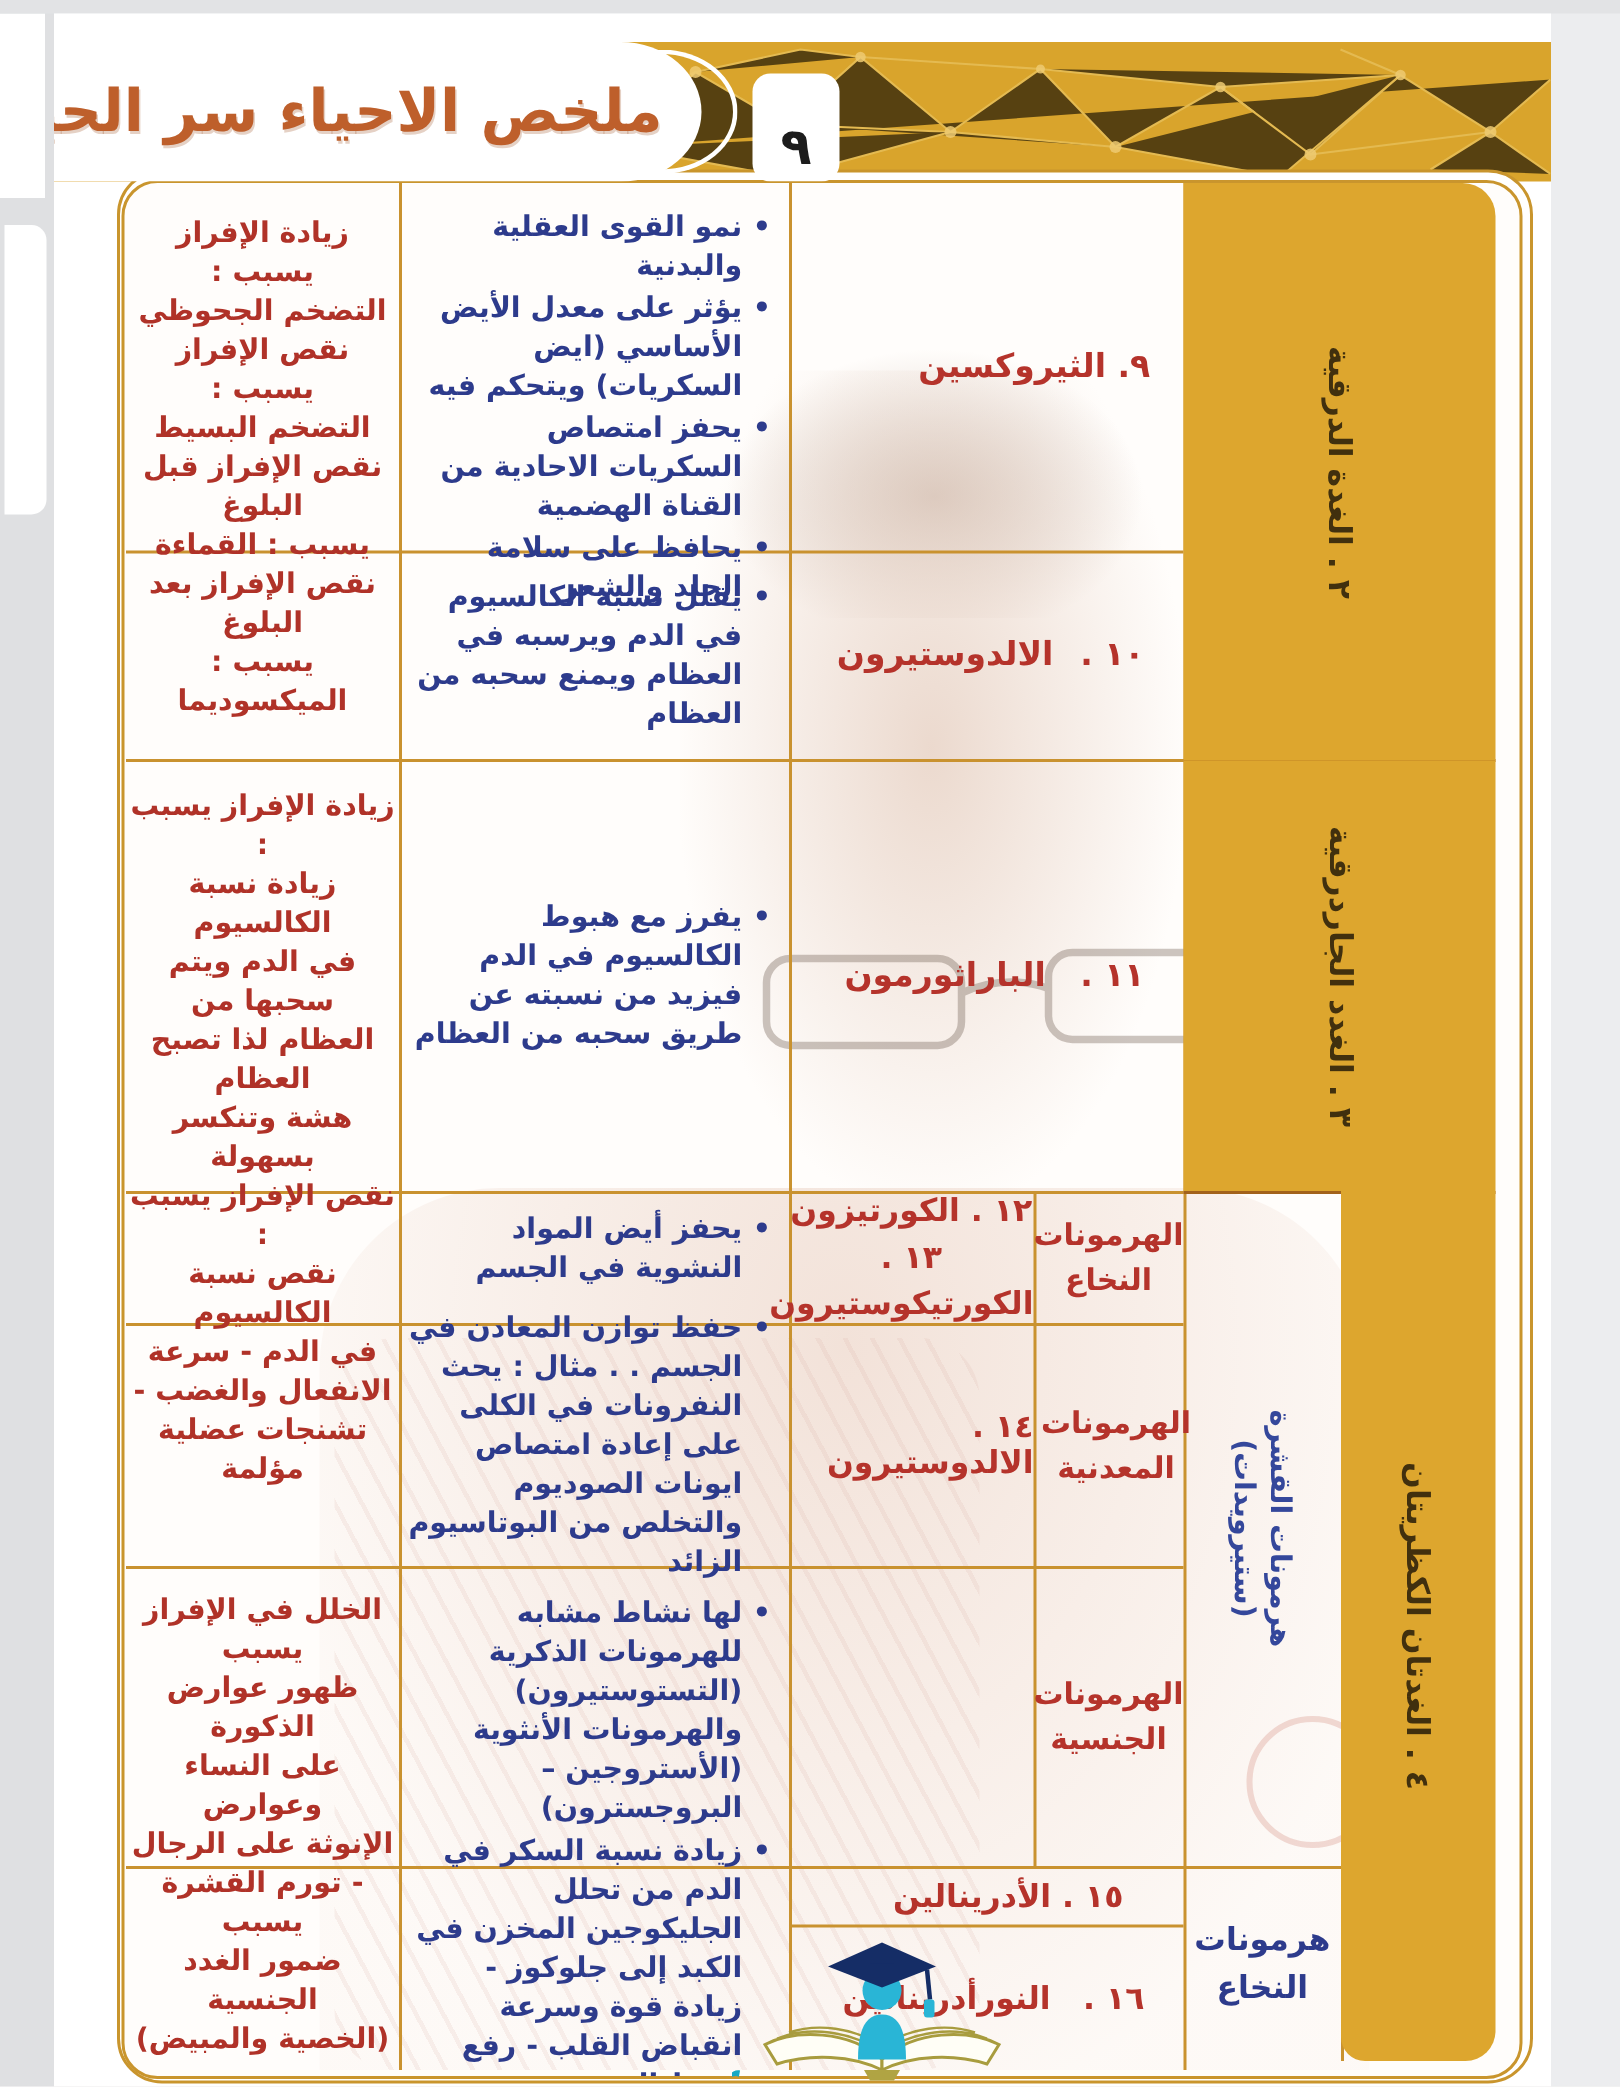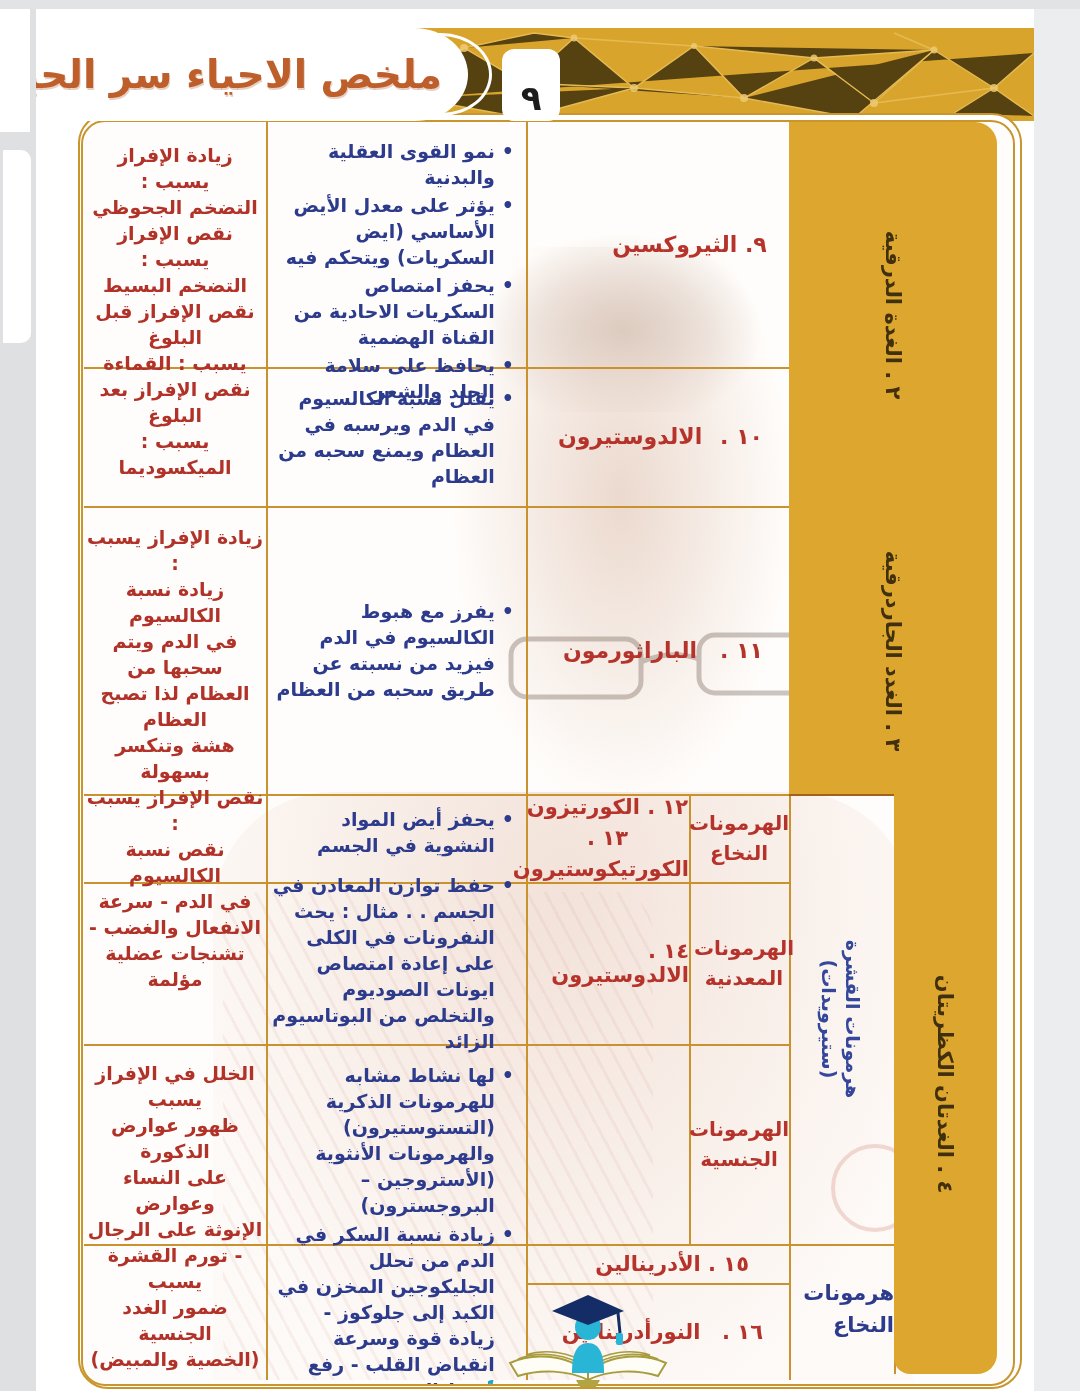--- a/index.html
+++ b/index.html
@@ -85,21 +85,21 @@
   .name-cell{font-size:22px;font-weight:bold;color:#b5332b;}
   .split{display:flex;align-items:center;padding:0 26px 0 14px;}
   .split .num{flex:0 0 auto;}
   .split .nm{flex:1;text-align:center;}
   .grp{font-size:20px;font-weight:bold;color:#b5332b;text-align:center;line-height:30px;
        display:flex;align-items:center;justify-content:center;}
   .vcell{display:flex;align-items:center;justify-content:center;z-index:3;}
   .vrot{transform:rotate(90deg);white-space:nowrap;}
   .gland-lbl{font-size:21px;font-weight:bold;color:#41300e;letter-spacing:.5px;}
   .steroid{font-size:19px;font-weight:bold;color:#34479b;text-align:center;line-height:24px;}
-  .medulla{font-size:21px;font-weight:bold;color:#2d3b8c;text-align:right;line-height:32px;
+  .medulla{font-size:21px;font-weight:bold;color:#2d3b8c;text-align:center;line-height:32px;
        display:flex;align-items:center;justify-content:center;}
   .center-flex{display:flex;align-items:center;}
 
   
   .logo{left:452px;top:1272px;width:200px;height:118px;z-index:10;}
 </style>
 </head>
 <body>
 
 <div class="abs gutter-left"></div>

